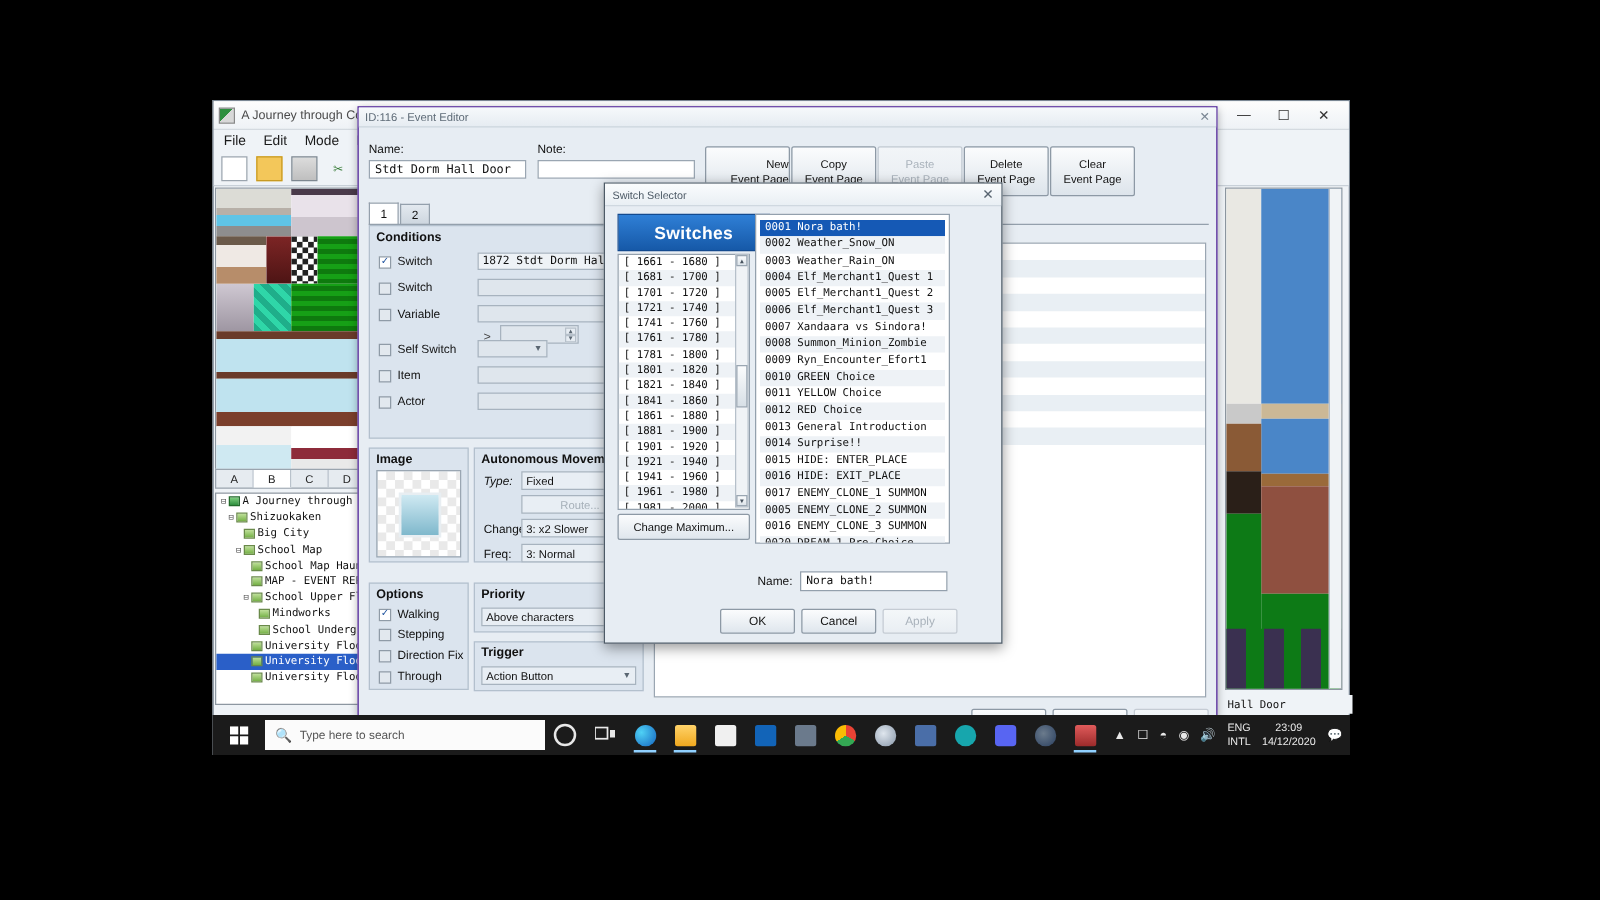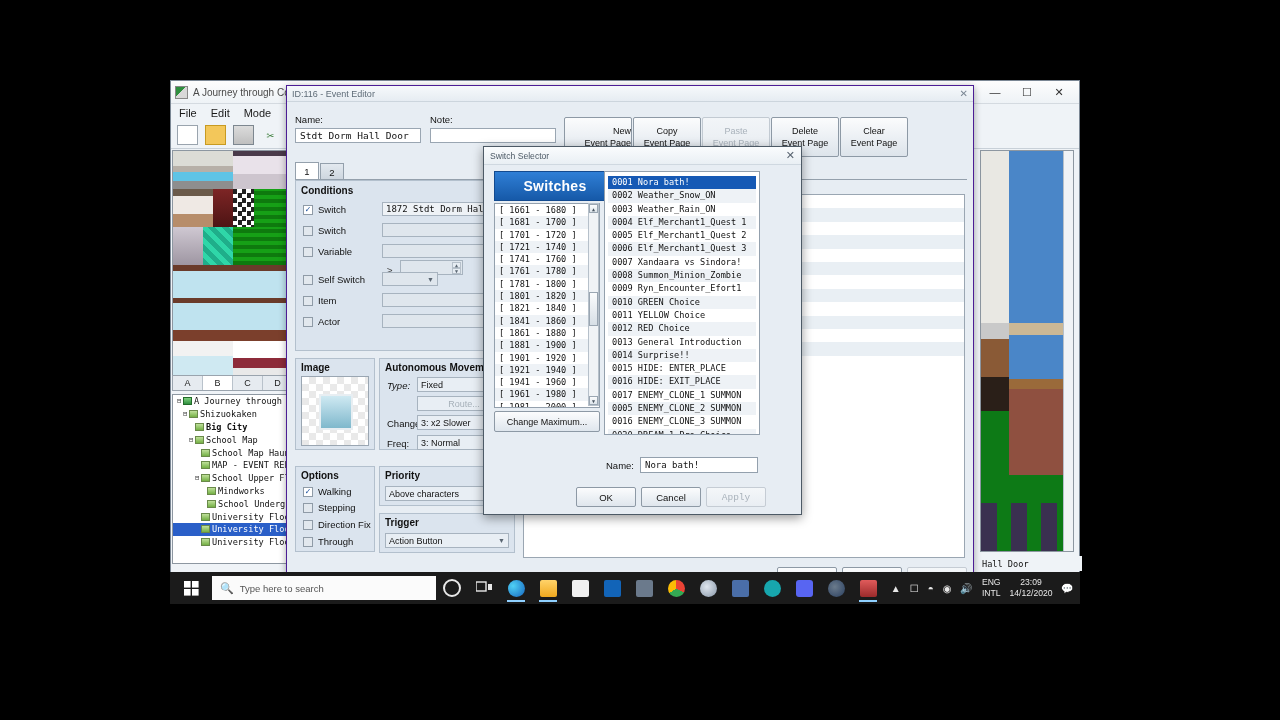--- a/index.html
+++ b/index.html
@@ -116,21 +116,21 @@
   .content{position:absolute;background:#fff;border:1px solid #9aa6b2;overflow:hidden;}
   .cline{height:13.4px;font-size:9px;color:#111;padding-left:3px;white-space:nowrap;
          font-family:"DejaVu Sans Mono",monospace;line-height:13.4px;}
   .cline.alt{background:#e9eff4;}
   .cline.red{color:#d11;}
 
   .dlgbtn{position:absolute;width:58px;height:18px;border:1px solid #8d99a5;border-radius:2px;
           background:linear-gradient(#fbfcfd,#dfe6ed);font-size:9.5px;color:#111;
           display:flex;align-items:center;justify-content:center;
           font-family:"Liberation Sans",sans-serif;}
-  .dlgbtn.dis{color:#a9b2bb;border-color:#c5ccd4;background:linear-gradient(#f4f7f9,#e9eef3);font-family:Liberation Mono, monospace;}
+  .dlgbtn.dis{color:#a9b2bb;border-color:#c5ccd4;background:linear-gradient(#f4f7f9,#e9eef3);}
 
   
   .swwin{position:absolute;left:483px;top:146px;width:319px;height:369px;
          background:#e7edf3;border:1px solid #4d5a66;box-sizing:border-box;
          box-shadow:0 3px 10px rgba(0,0,0,.4);}
   .sw-title{height:17px;background:linear-gradient(#fafcfd,#e9eff4);
             display:flex;align-items:center;padding:0 6px;font-size:8.6px;color:#4d5a66;
             font-family:"Liberation Sans",sans-serif;border-bottom:1px solid #cfd8e0;}
   .sw-x{margin-left:auto;font-size:11px;color:#586470;}
   .swheader{position:absolute;left:10px;top:24px;width:120px;height:28px;
@@ -272,21 +272,21 @@
       <div class="tnode" style="padding-left: 2px;">
         <span class="tw">⊟</span>
         <span class="tic book"></span>
         <span>A Journey through C</span>
       </div>
       <div class="tnode" style="padding-left: 8px;">
         <span class="tw">⊟</span>
         <span class="tic"></span>
         <span>Shizuokaken</span>
       </div>
-      <div class="tnode" style="padding-left: 14px; font-weight: bold;">
+      <div class="tnode" style="padding-left: 14px;">
         <span class="tw"></span>
         <span class="tic"></span>
         <span>Big City</span>
       </div>
       <div class="tnode" style="padding-left: 14px;">
         <span class="tw">⊟</span>
         <span class="tic"></span>
         <span>School Map</span>
       </div>
       <div class="tnode" style="padding-left: 20px;">

